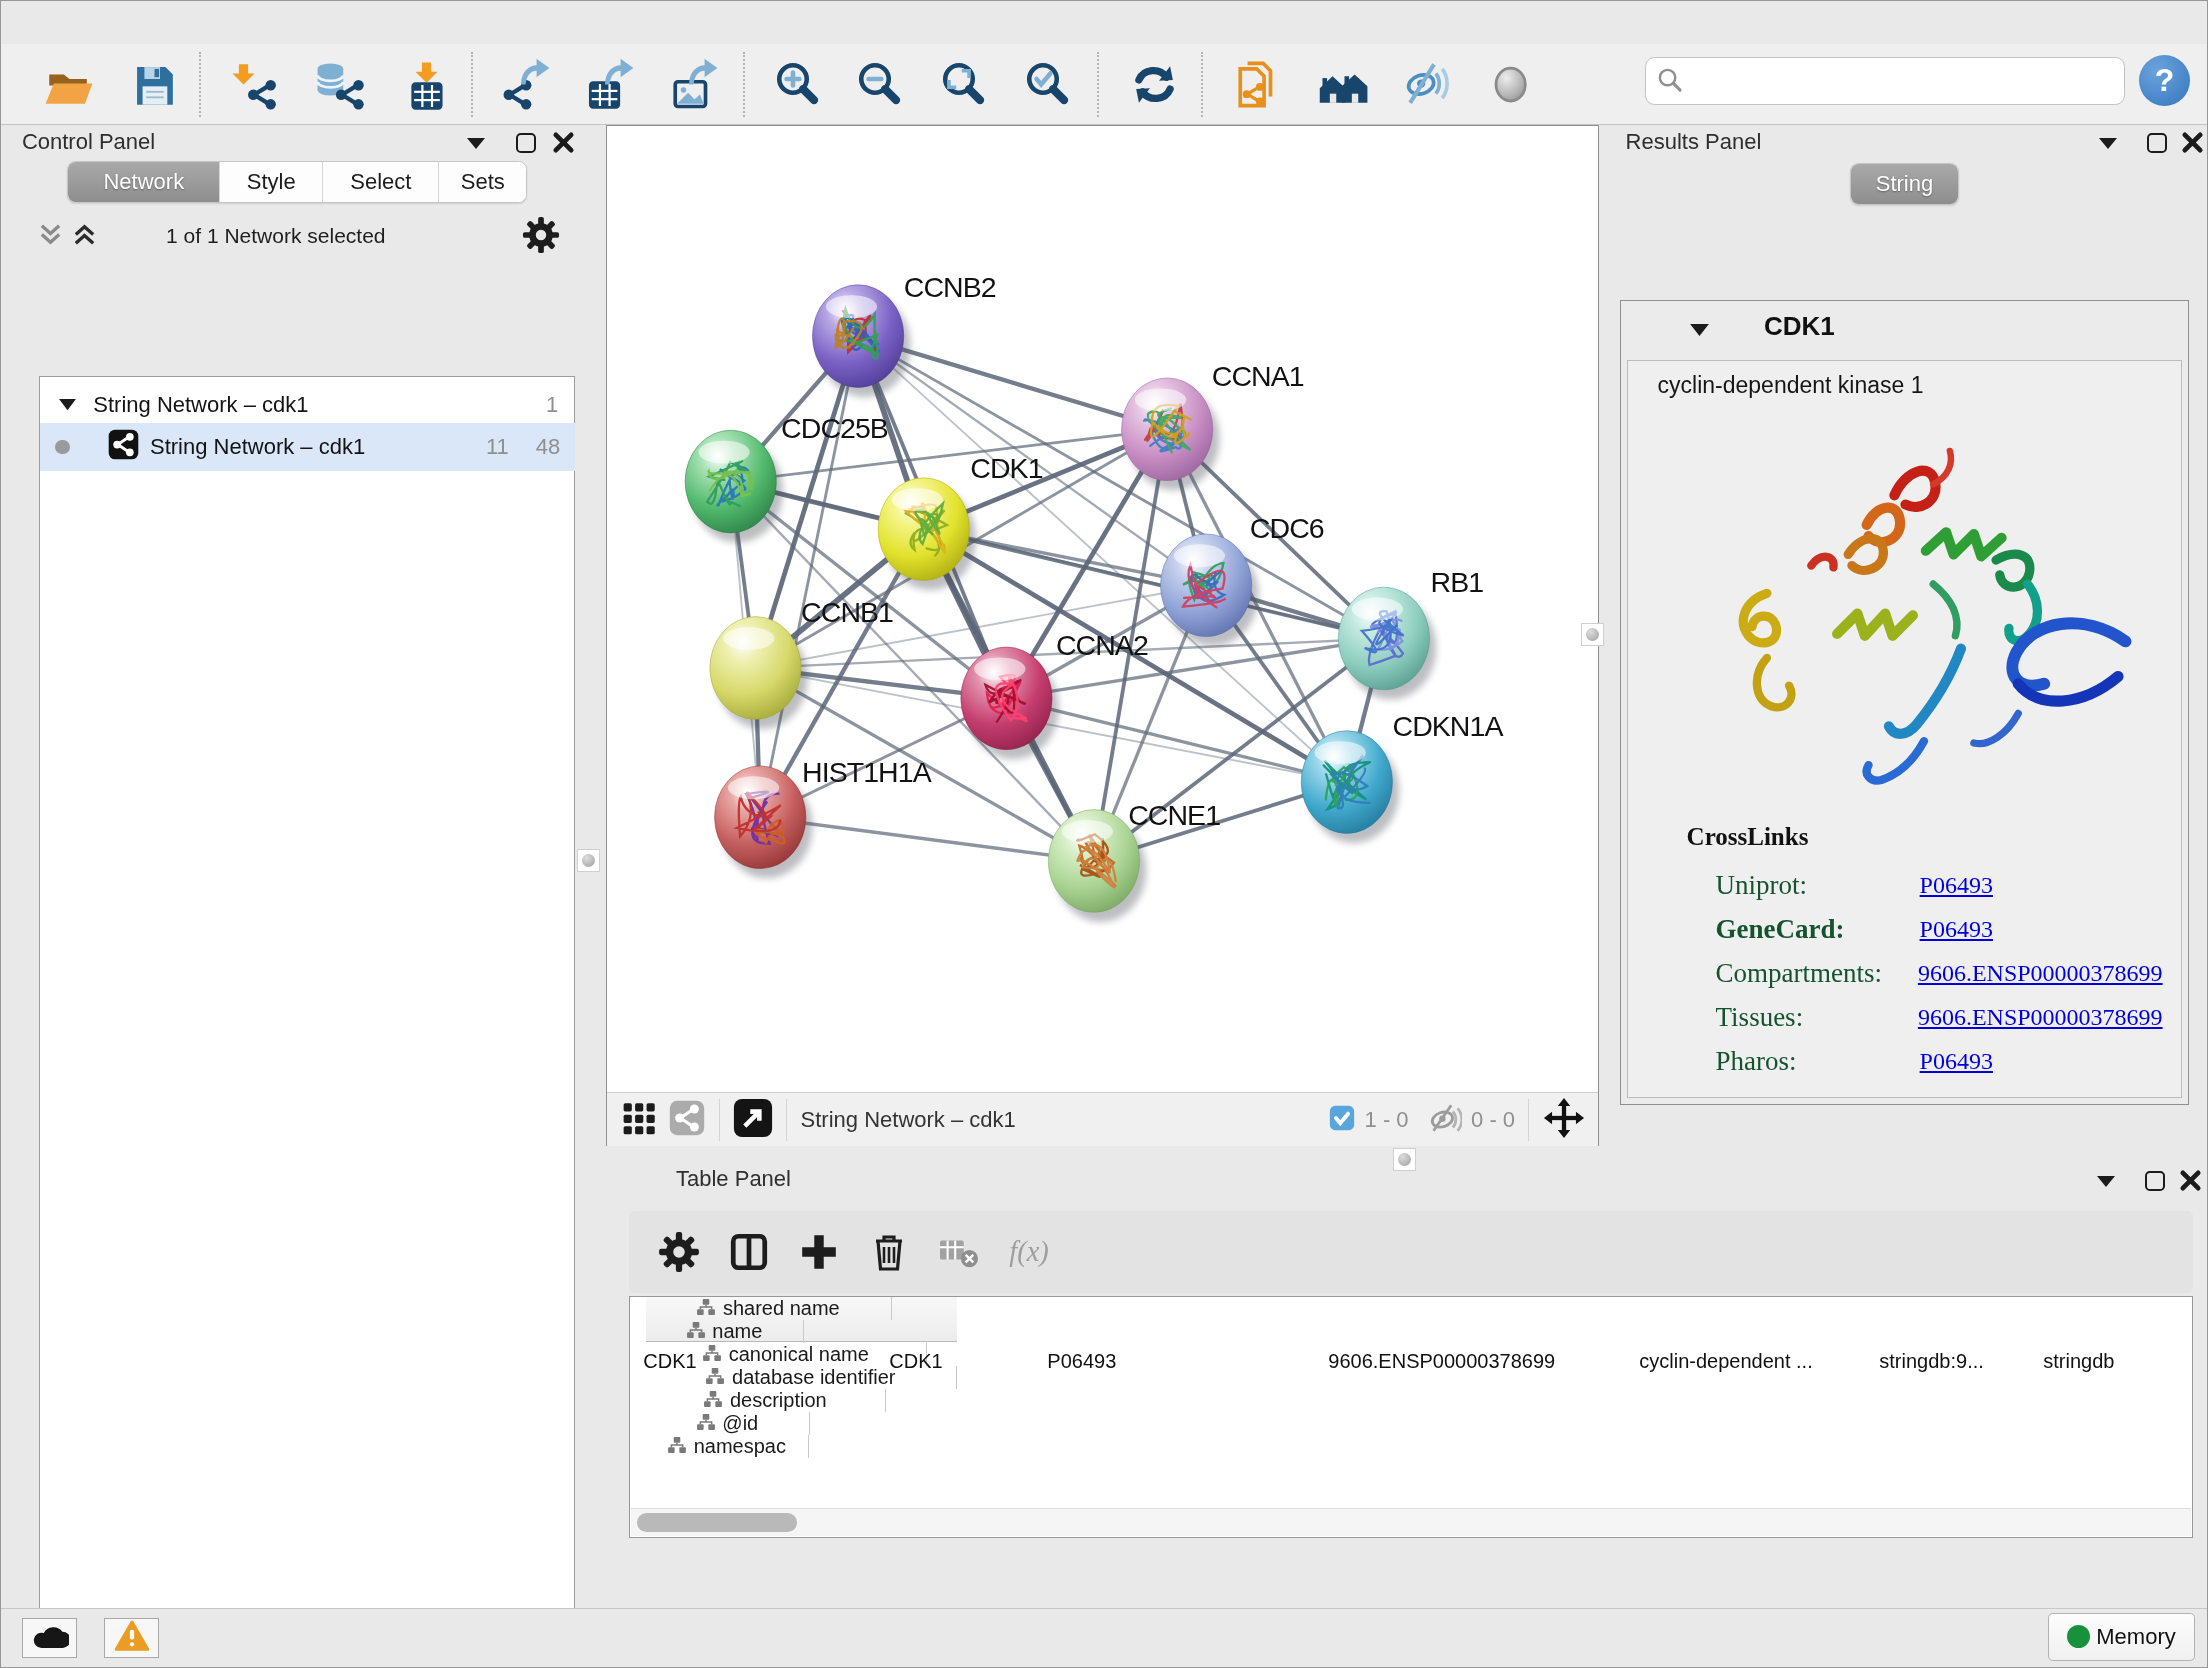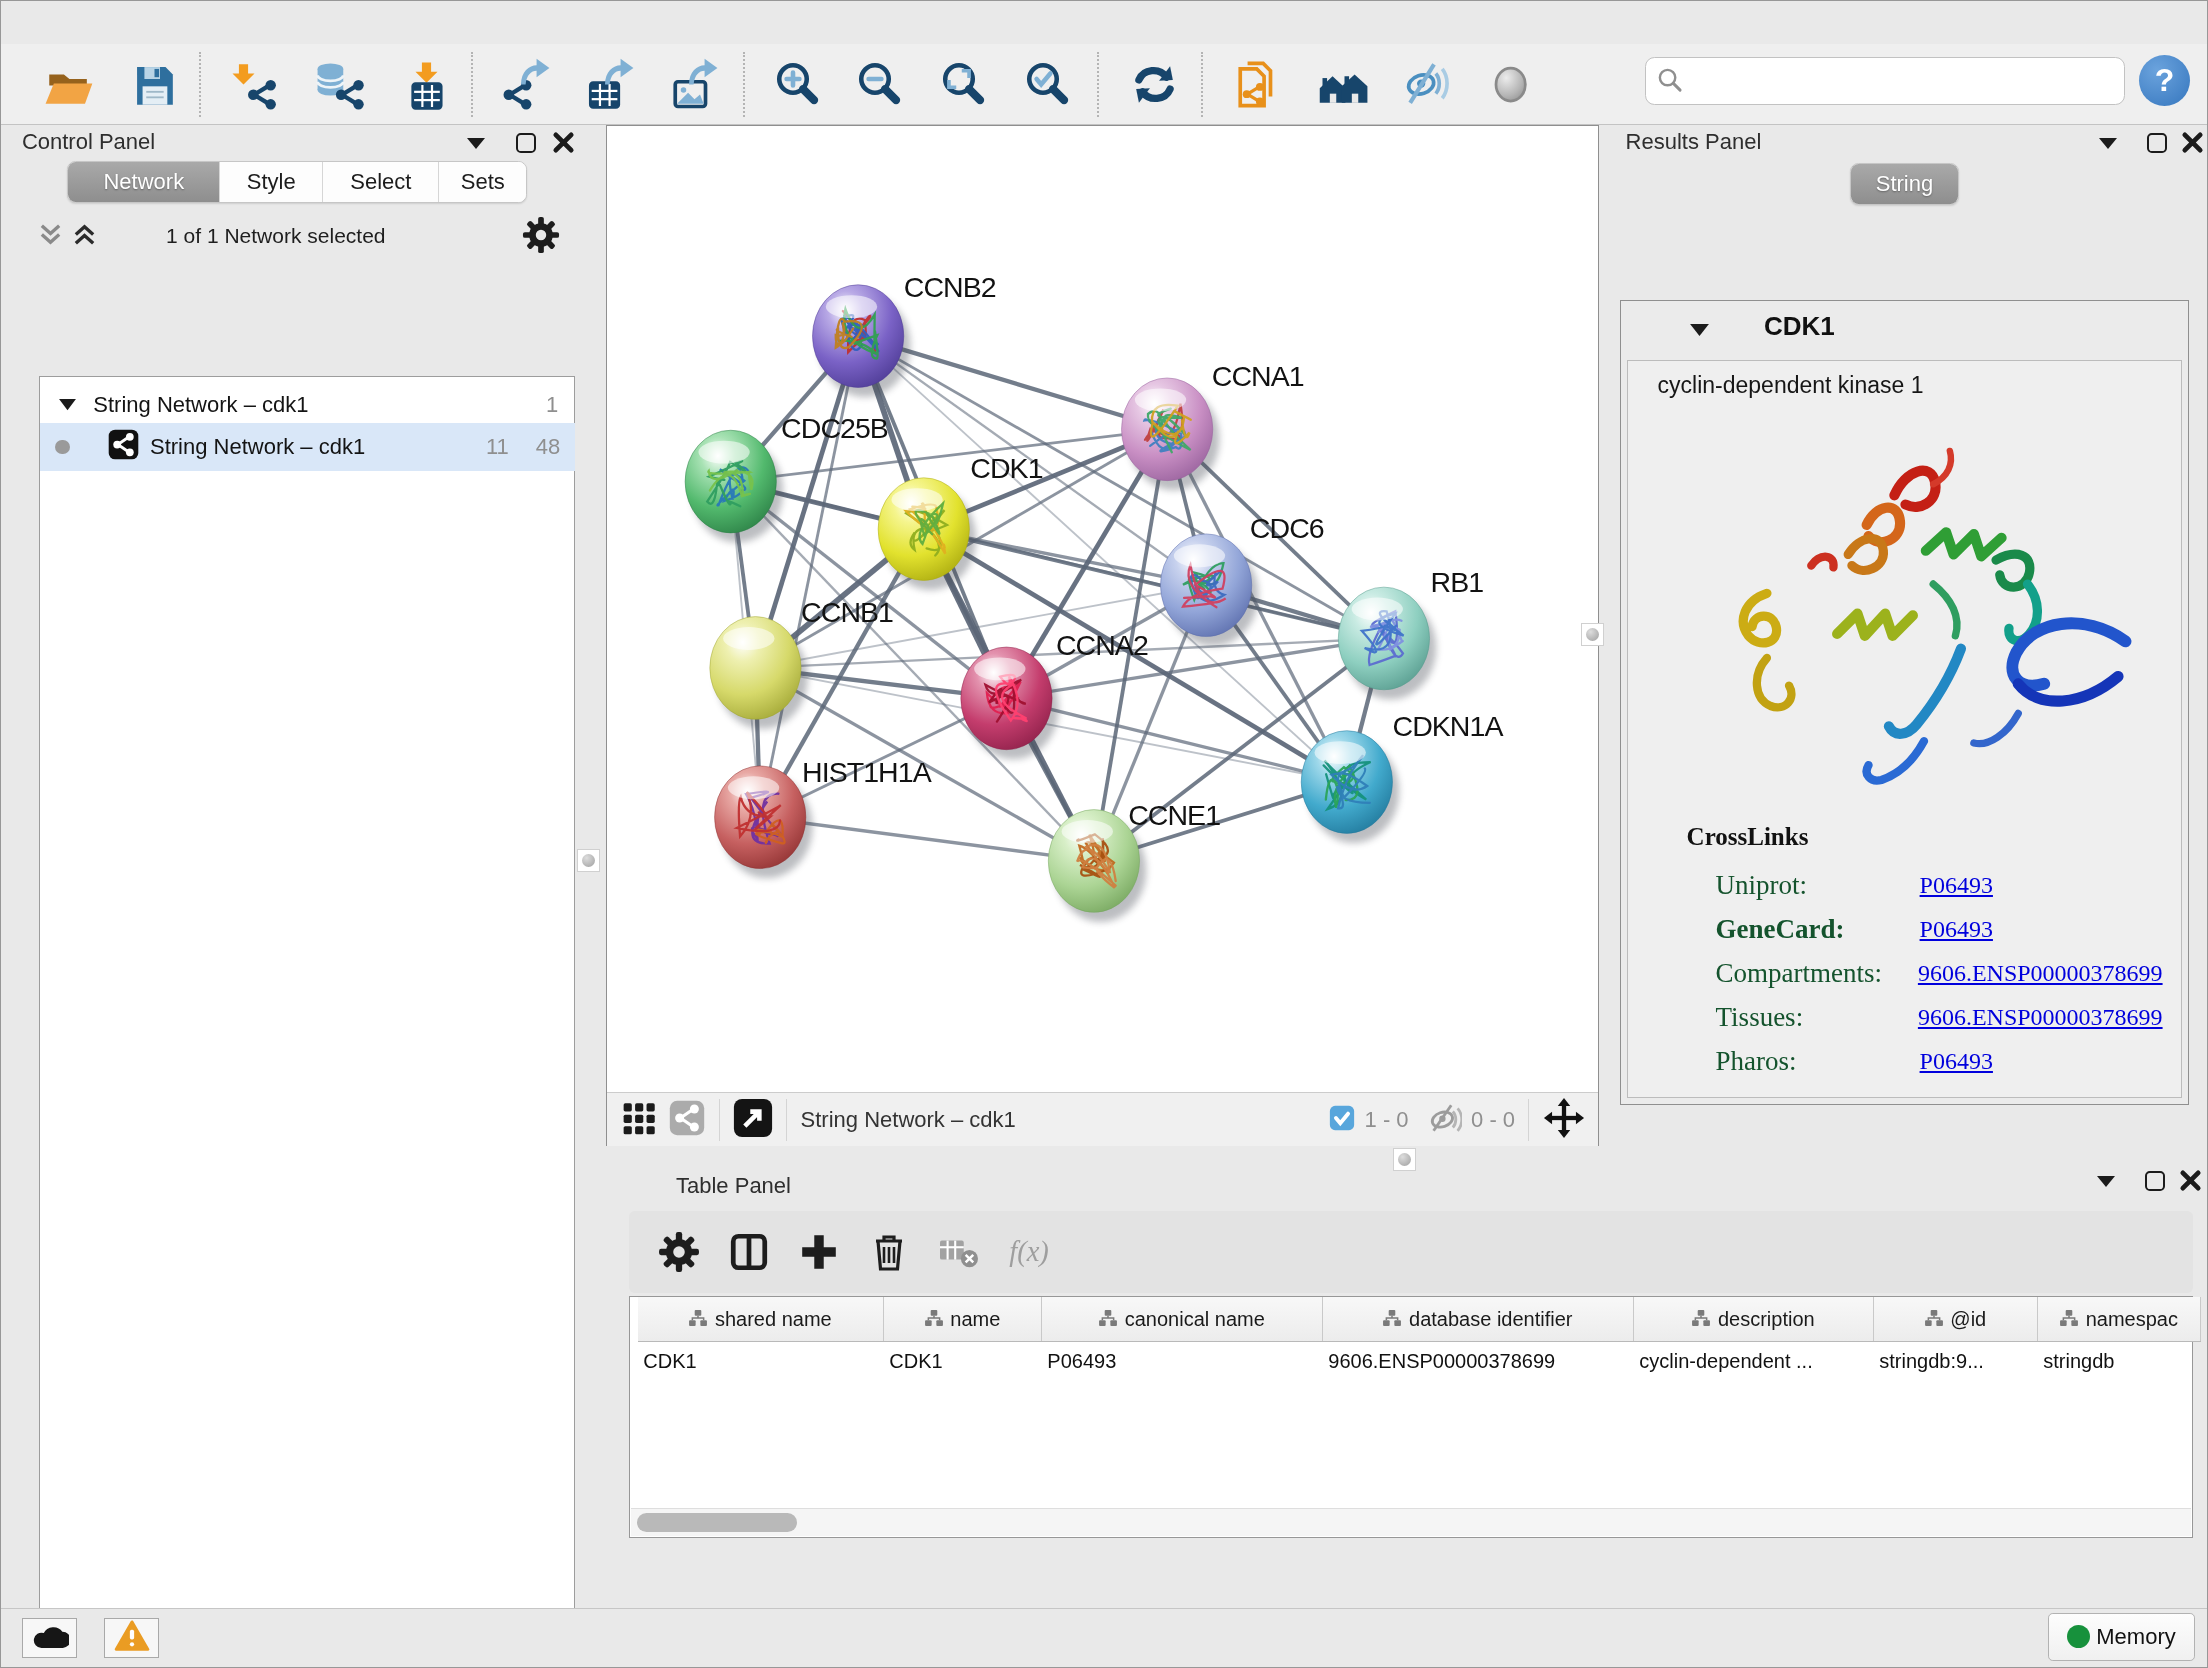--- a/index.html
+++ b/index.html
@@ -52,21 +52,21 @@
   .btn{background:linear-gradient(#ffffff,#f1f1f1);border:1px solid #c2c2c2;border-radius:8.6px;font-size:22px;color:#111;
        display:flex;align-items:center;justify-content:center;}
   .serif{font-family:"Liberation Serif",serif;}
   .xl-label{font-size:27px;color:#14532d;}
   .xl-val{font-size:24px;color:#0000dd;text-decoration:underline;}
   
   .tp-toolbar{position:absolute;left:628px;top:1210px;width:1564px;height:82px;background:#e3e3e3;border-radius:5.7px;
               display:flex;align-items:center;}
   .tpicon{width:70px;height:57px;display:flex;align-items:center;justify-content:center;}
   .tablebox{position:absolute;left:628px;top:1295px;width:1564px;height:242px;background:#fff;border:1px solid #979797;box-sizing:border-box;}
-  .thead{position:absolute;left:8px;top:0;height:44px;display:flex;background:linear-gradient(#f8f8f8,#ececec);border-bottom:1px solid #b9b9b9;}
+  .thead{position:absolute;left:16px;top:0;height:44px;display:flex;background:linear-gradient(#f8f8f8,#ececec);border-bottom:1px solid #b9b9b9;flex-direction:column;}
   .th{display:flex;align-items:center;justify-content:center;gap:7.6px;font-size:20px;color:#1a1a1a;border-right:1px solid #c9c9c9;box-sizing:border-box;}
   .trow{position:absolute;left:0;top:44px;height:40px;display:flex;}
   .td{display:flex;align-items:center;padding-left:13.3px;font-size:20px;color:#111;box-sizing:border-box;}
   .hscroll{position:absolute;left:1px;bottom:1px;width:1560px;height:27px;background:#f5f5f5;border-top:1px solid #dedede;}
   .hthumb{position:absolute;left:5.7px;top:3.8px;width:160px;height:19px;background:#b9b9b9;border-radius:9.5px;}
   .fx{font-family:"Liberation Serif",serif;font-style:italic;font-size:28.5px;color:#9e9e9e;}
   
   .statusbar{position:absolute;left:0;top:1607px;width:2208px;height:61px;background:#e9e9e9;border-top:1.9px solid #c6c6c6;}
   .sbtn{position:absolute;top:8.6px;width:55px;height:40px;background:#f7f7f7;border:1.9px solid #a9a9a9;
         display:flex;align-items:center;justify-content:center;box-sizing:border-box;}
@@ -800,21 +800,21 @@
             <div style="display: flex; height: 44px; align-items: center;">
               <span class="serif xl-label" style="width: 204px;">Pharos:</span>
               <a class="serif xl-val">P06493</a>
             </div>
           </div>
       </div>
     </div>
   </div>
 
   <div class="abs" style="left:620px;top:1162px;width:1579px;height:441px">
-    <div class="phead abs" style="left:55px;top:10px">Table Panel</div>
+    <div class="phead abs" style="left:55px;top:3px">Table Panel</div>
     <div class="abs" style="left:1476px;top:13.3px">
         <div class="ph-tri"></div>
       </div>
     <div class="abs" style="left:1524px;top:7.6px">
         <div class="ph-sq"></div>
       </div>
     <div class="abs" style="left:1558px;top:5.7px">
       <svg width="23" height="23" viewBox="0 0 24 24">
           <path d="M4 4 L20 20 M20 4 L4 20" stroke="#1b1b1b" stroke-width="5" stroke-linecap="round"></path>
         </svg>

